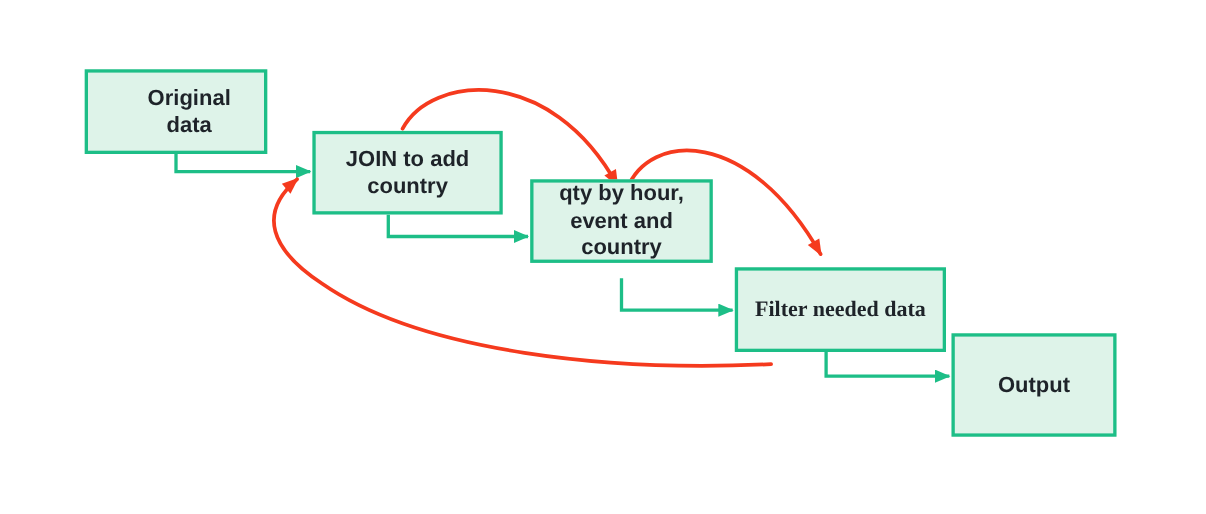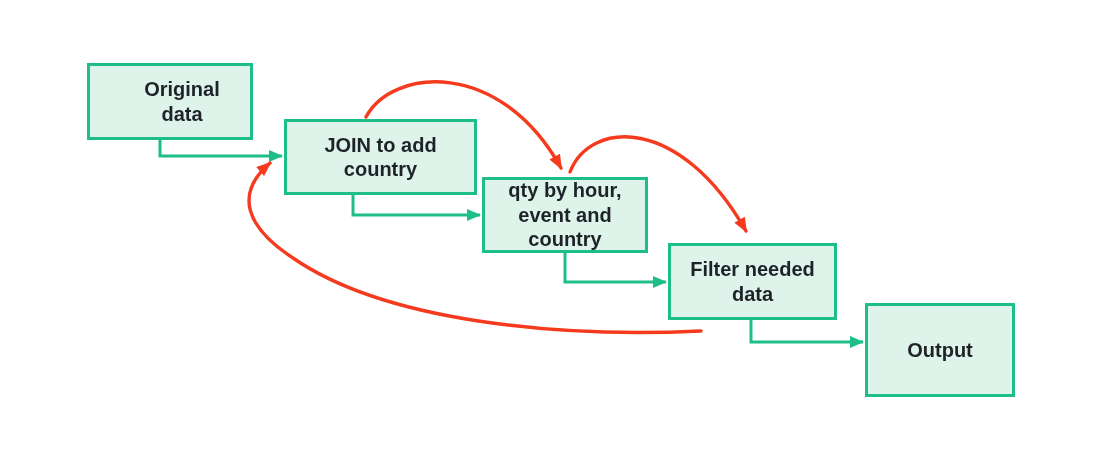--- a/index.html
+++ b/index.html
@@ -45,24 +45,24 @@
     color: var(--text, #1e2329);
     display: flex;
     align-items: center;
     justify-content: center;
     text-align: center;
     font-size: 20px;
     font-weight: 700;
     line-height: 1.22;
     padding: 0 9px;
   }
-  .node-original { left: 87px;  top: 63px;  width: 166px; height: 77px; padding-left: 33px; }
-  .node-join     { left: 284px; top: 119px; width: 193px; height: 76px; }
-  .node-qty      { left: 482px; top: 177px; width: 166px; height: 76px; }
-  .node-filter   { left: 668px; top: 243px; width: 169px; height: 77px; }
+  .node-original { left: 77px;  top: 63px;  width: 166px; height: 77px; padding-left: 33px; }
+  .node-join     { left: 284px; top: 119px; width: 173px; height: 76px; }
+  .node-qty      { left: 482px; top: 163px; width: 166px; height: 76px; }
+  .node-filter   { left: 668px; top: 243px; width: 192px; height: 77px; font-family: Liberation Serif, serif; }
   .node-output   { left: 865px; top: 303px; width: 150px; height: 94px; }
 </style>
 </head>
 <body>
 
 <div class="canvas">
 
   <svg class="edges-svg" viewBox="0 0 1096 467" aria-hidden="true">
     <defs>
       <marker id="ag" markerUnits="userSpaceOnUse" markerWidth="16" markerHeight="13" refX="13" refY="6" orient="auto">

